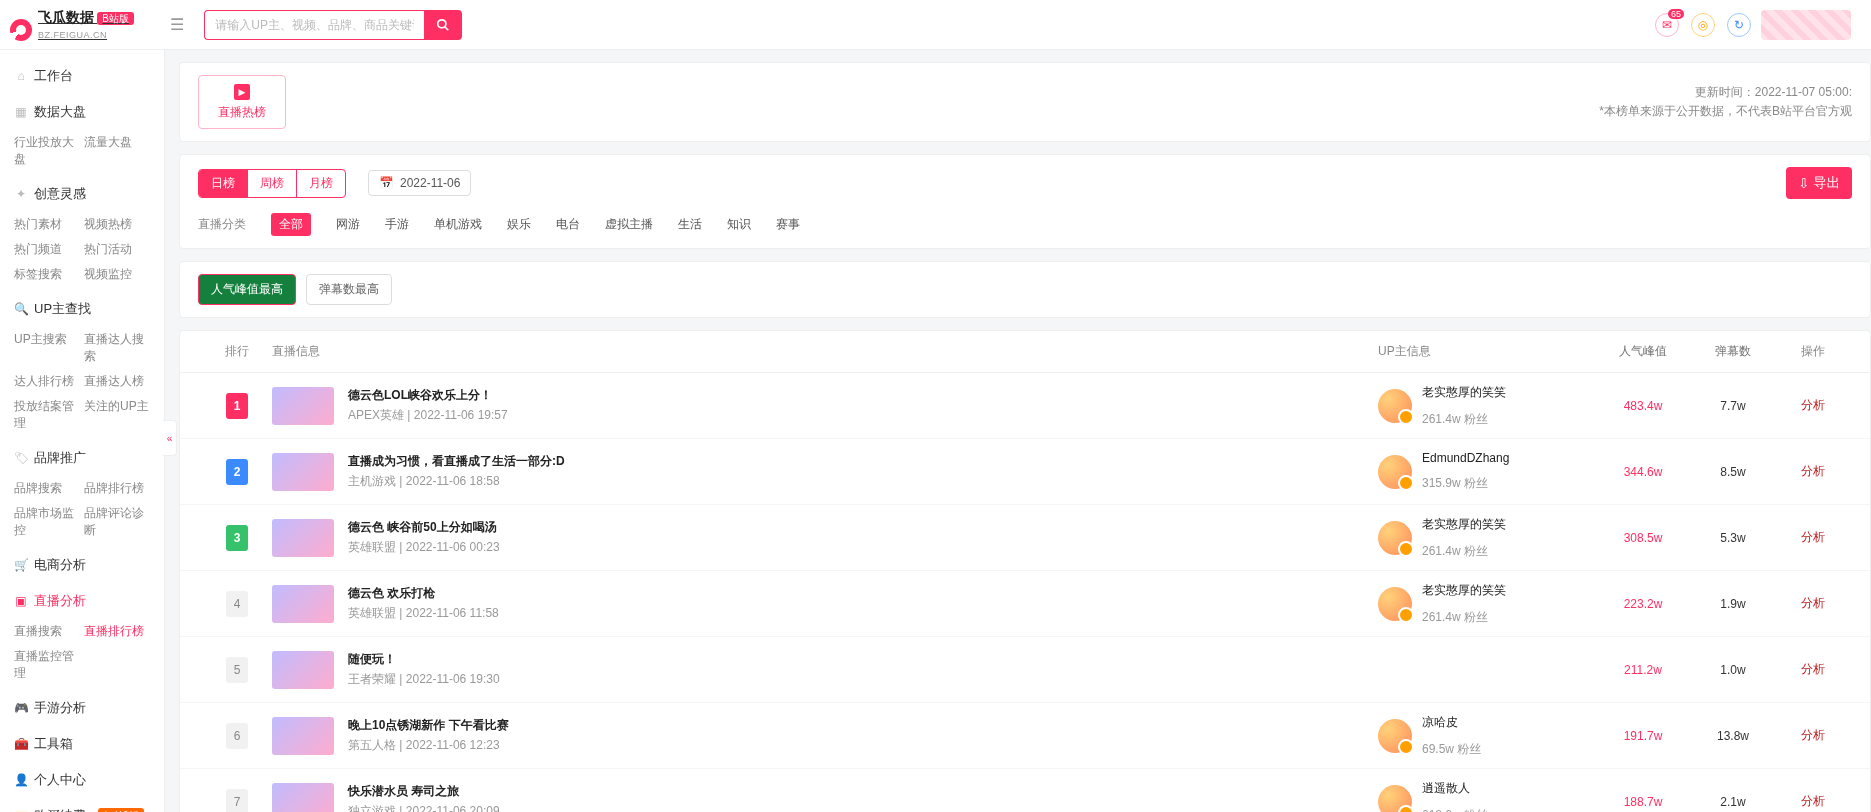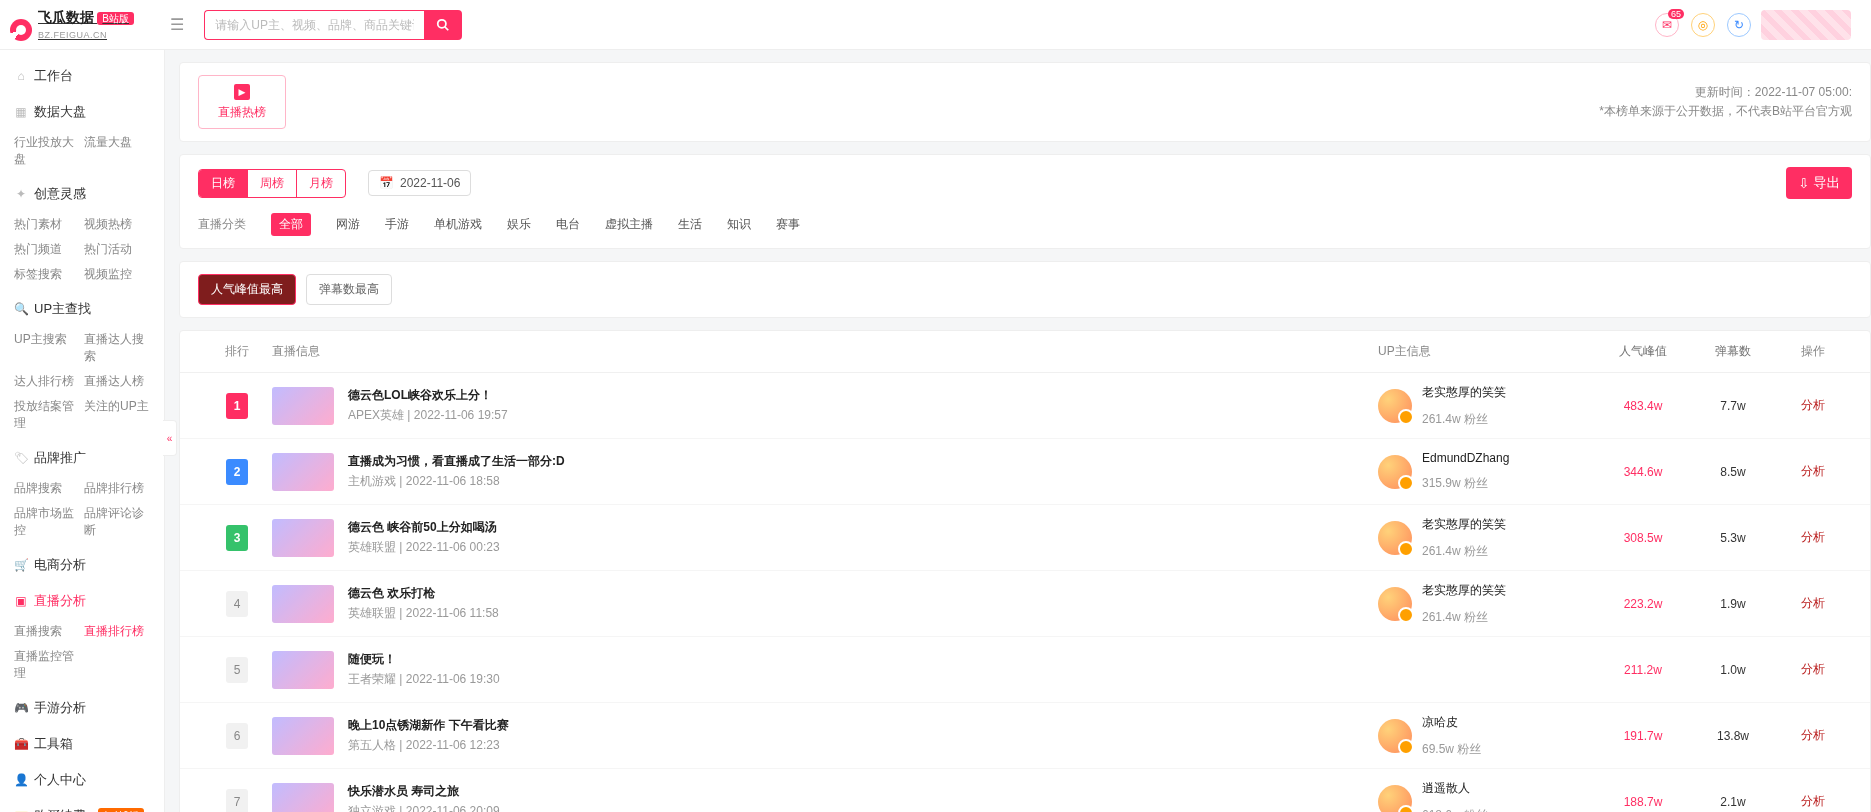--- a/index.html
+++ b/index.html
@@ -109,21 +109,21 @@
   .datebox{margin-left:14px;border:1px solid #ddd;border-radius:4px;padding:5px 10px;display:flex;align-items:center;gap:6px;color:#555;cursor:pointer;}
   .export-btn{margin-left:auto;background:#ff2e63;color:#fff;border:none;border-radius:4px;padding:7px 12px;cursor:pointer;display:flex;align-items:center;gap:4px;}
   .catrow{margin-top:14px;display:flex;align-items:center;gap:25px;color:#555;}
   .catrow .lbl{color:#888;}
   .catrow a{color:#555;text-decoration:none;cursor:pointer;}
   .catrow a.active{background:#ff2e63;color:#fff;padding:3px 8px;border-radius:3px;}
   
   
   .metric-tabs{display:flex;gap:10px;}
   .metric-tabs span{padding:6px 12px;border:1px solid #ddd;border-radius:4px;cursor:pointer;color:#666;}
-  .metric-tabs span.active{background:#7f1d1d;border-color:#ff2e63;color:#fff;}
+  .metric-tabs span.active{background:#15803d;border-color:#ff2e63;color:#fff;}
   
   
   .tbl-card{padding:0;}
   .thead,.trow{display:flex;align-items:center;padding:0 22px;}
   .thead{height:42px;color:#888;border-bottom:1px solid #f0f0f0;}
   .trow{height:66px;border-bottom:1px solid #f5f5f5;}
   .c-rank{width:70px;display:flex;justify-content:center;}
   .c-live{flex:1;display:flex;align-items:center;gap:14px;min-width:0;}
   .c-up  {width:220px;display:flex;align-items:center;gap:10px;}
   .c-peak{width:90px;text-align:center;color:#ff2e63;}

